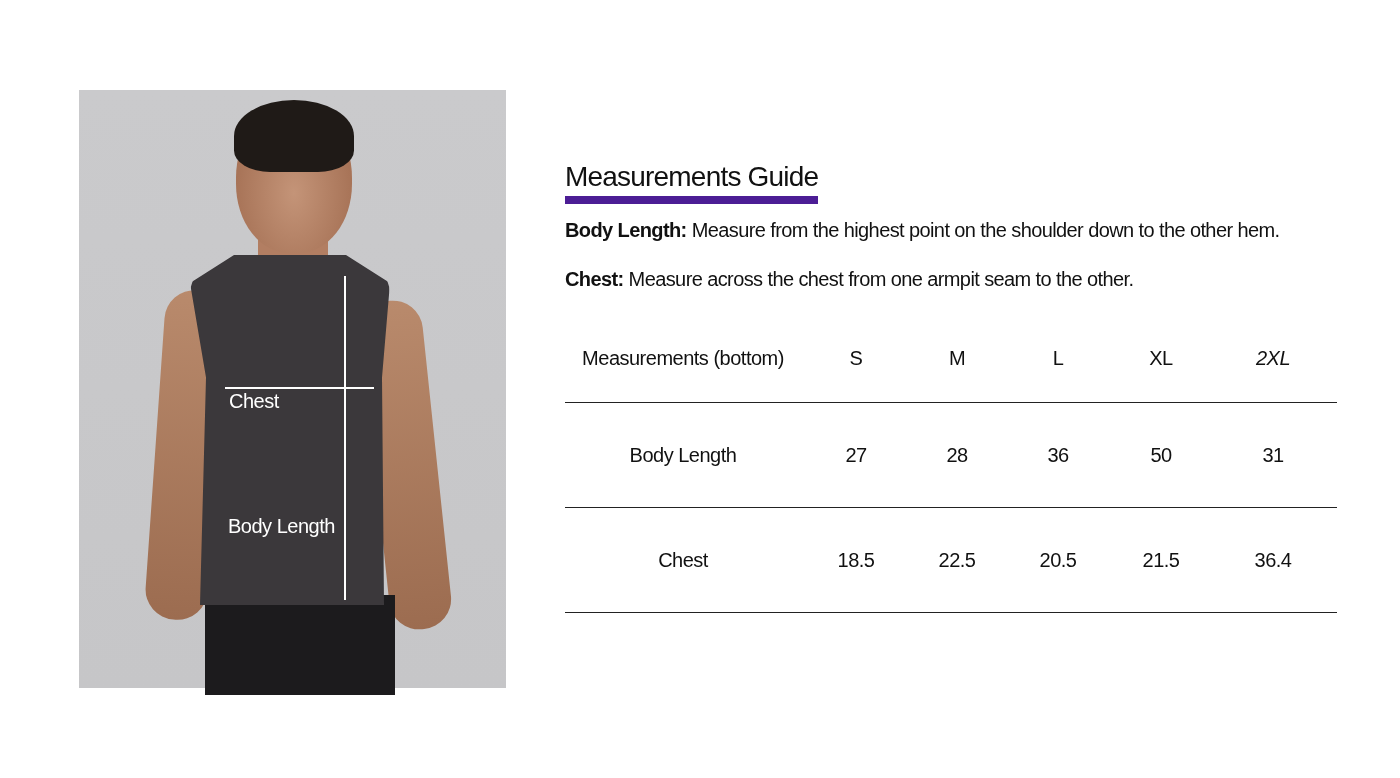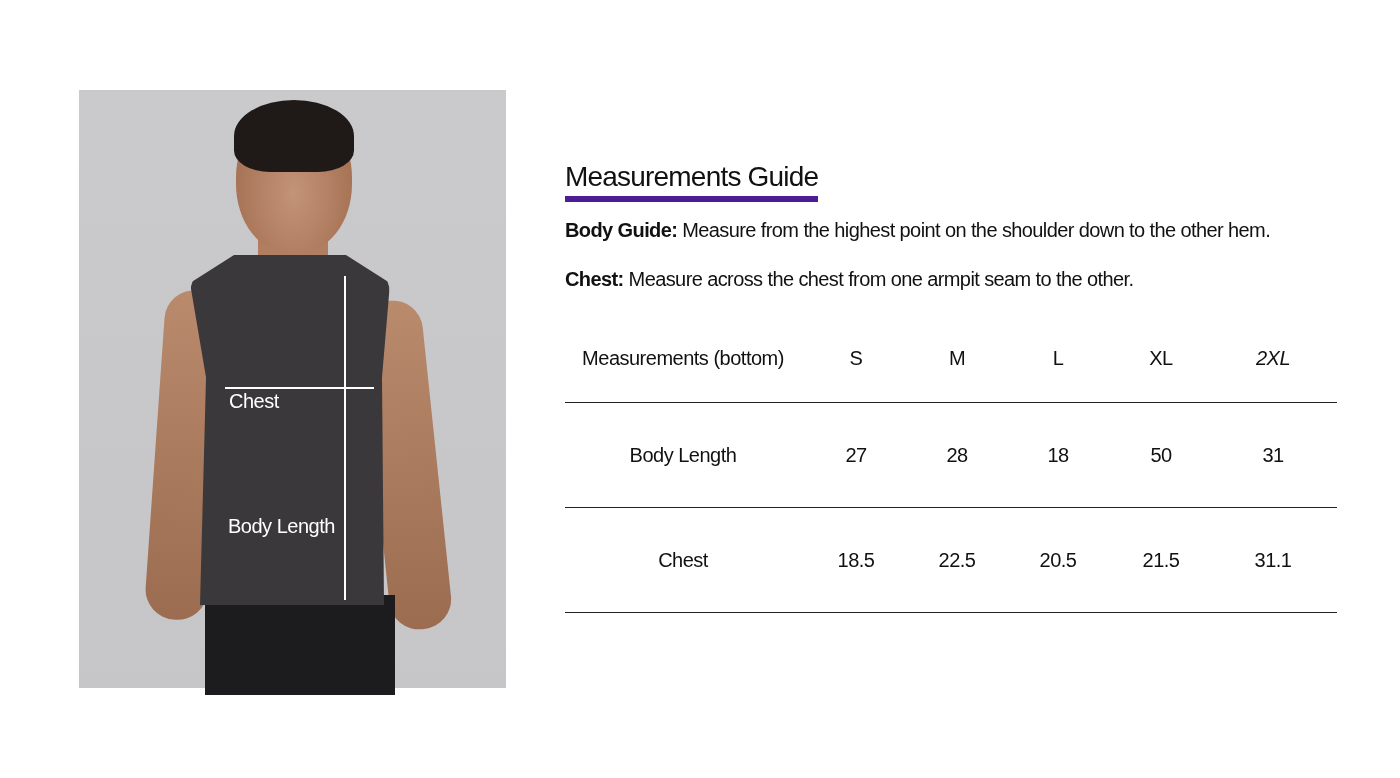--- a/index.html
+++ b/index.html
@@ -15,21 +15,21 @@
   .arm { position:absolute; width:62px; height:330px; background:linear-gradient(180deg,#b98a6c,#9c6c50); border-radius:30px; }
   .arm.l { left:155px; top:290px; transform:rotate(4deg); }
   .arm.r { left:375px; top:300px; transform:rotate(-6deg); }
   .shirt { position:absolute; left:190px; top:255px; width:200px; height:350px; background:#3b383b;
            border-radius:40px 40px 6px 6px; clip-path:polygon(0 8%, 22% 0, 78% 0, 100% 8%, 96% 35%, 97% 100%, 5% 100%, 8% 35%); }
   .shorts { position:absolute; left:205px; top:595px; width:190px; height:100px; background:#1c1b1d; }
   .vline { position:absolute; left:344px; top:276px; width:2px; height:324px; background:#fff; }
   .hline { position:absolute; left:225px; top:387px; width:149px; height:2px; background:#fff; }
   .overlay-label { position:absolute; color:#fff; font-size:20px; letter-spacing:-0.5px; }
   .title { position:absolute; left:565px; top:160px; font-size:28px; letter-spacing:-0.8px; padding-bottom:2px;
-           border-bottom:6px solid #4c1d95; line-height:34px; }
+           border-bottom:8px solid #4c1d95; line-height:34px; }
   .desc { position:absolute; left:565px; font-size:20px; letter-spacing:-0.6px; line-height:24px; white-space:nowrap; }
   .desc b { font-weight:bold; }
   table { position:absolute; left:565px; top:314px; width:772px; border-collapse:collapse; font-size:20px; letter-spacing:-0.5px; }
   td, th { text-align:center; font-weight:normal; height:104px; padding:0; }
   thead th { height:88px; }
   tr { border-bottom:1.5px solid #222; }
   .c0 { width:236px; } .c1 { width:110px; } .c2 { width:92px; } .c3 { width:110px; } .c4 { width:96px; } .c5 { width:128px;font-style:italic; }
 </style>
 </head>
 <body>
@@ -42,45 +42,45 @@
 <div class="hair"></div>
 <div class="shorts"></div>
 <div class="shirt"></div>
 <div class="vline"></div>
 <div class="hline"></div>
 <div class="overlay-label" style="left:229px;top:390px;">Chest</div>
 <div class="overlay-label" style="left:228px;top:515px;">Body Length</div>
 
 <div class="title">Measurements Guide</div>
 
-<div class="desc" style="top:218px;"><b>Body Guide:</b><span> Measure from the highest point on the shoulder down to the other hem.</span></div>
+<div class="desc" style="top:218px;"><b>Body Length:</b><span> Measure from the highest point on the shoulder down to the other hem.</span></div>
 <div class="desc" style="top:267px;"><b>Chest:</b><span> Measure across the chest from one armpit seam to the other.</span></div>
 
 <table>
   <thead>
     <tr>
       <th class="c0">Measurements (bottom)</th>
       <th class="c1">S</th>
       <th class="c2">M</th>
       <th class="c3">L</th>
       <th class="c4">XL</th>
       <th class="c5">2XL</th>
     </tr>
   </thead>
   <tbody>
     <tr>
       <td>Body Length</td>
       <td>27</td>
       <td>28</td>
-      <td>18</td>
+      <td>36</td>
       <td>50</td>
       <td>31</td>
     </tr>
     <tr>
       <td>Chest</td>
       <td>18.5</td>
       <td>22.5</td>
       <td>20.5</td>
       <td>21.5</td>
-      <td>31.1</td>
+      <td>36.4</td>
     </tr>
   </tbody>
 </table>
 
 </body></html>

